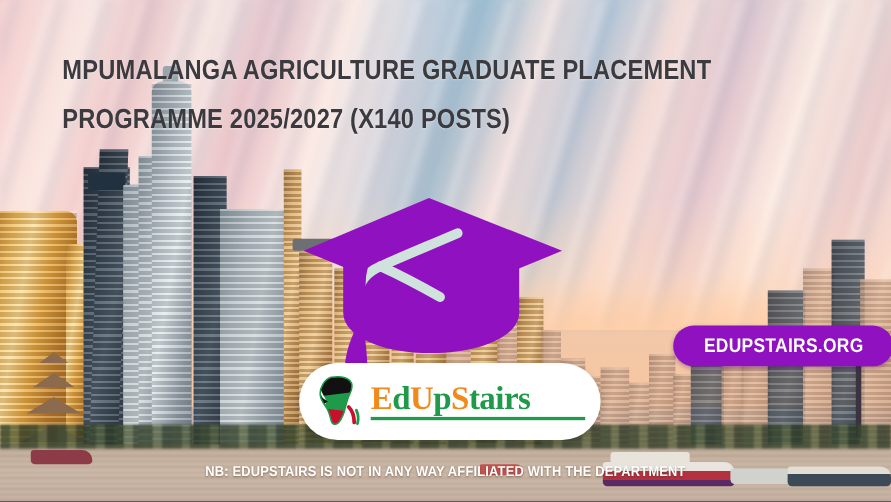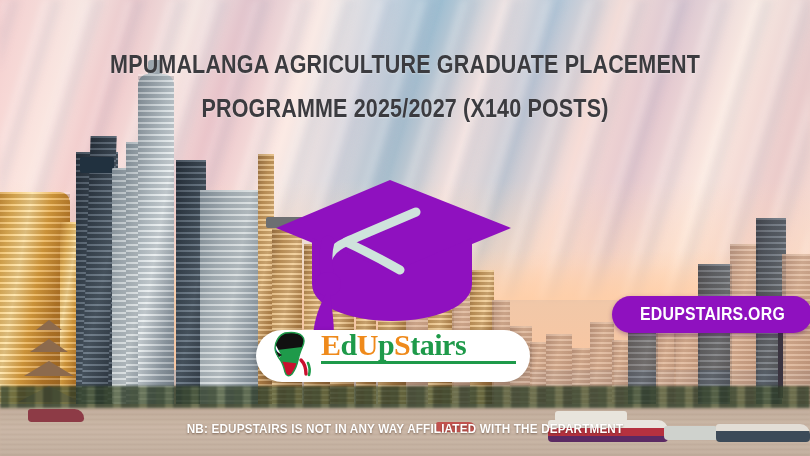--- a/index.html
+++ b/index.html
@@ -108,21 +108,21 @@
   .trees{
     position:absolute; left:0; bottom:48px; width:810px; height:22px;
     background:repeating-linear-gradient(90deg,
       rgba(58,72,48,.85) 0 9px, rgba(84,98,62,.75) 9px 17px, rgba(46,60,40,.8) 17px 26px);
     filter:blur(1.2px);
   }
 
   
   .headline{
     position:absolute; left:0; top:52px; width:810px;
-    text-align:center;
+    text-align:left;
     font-family:"Liberation Sans", sans-serif;
     font-weight:bold;
     color:#3b3b3f;
     letter-spacing:.2px;
     line-height:1;
     text-shadow:0 1px 2px rgba(255,255,255,.35);
   }
   .headline .ln{
     display:block;
     font-size:25px;
@@ -145,25 +145,25 @@
   }
   .brand-badge span{
     color:#ffffff; font-weight:bold; font-size:18px;
     letter-spacing:.3px; transform:scaleX(.88);
     font-family:"Liberation Sans", sans-serif;
     white-space:nowrap;
   }
 
   
   .logo-card{
-    position:absolute; left:256px; top:330px;
-    width:274px; height:52px;
+    position:absolute; left:272px; top:330px;
+    width:274px; height:70px;
     background:#ffffff;
     border-radius:35px;
-    display:flex; align-items:flex-start;
+    display:flex; align-items:center;
     padding:0 14px 0 12px;
     box-shadow:0 2px 6px rgba(0,0,0,.18);
   }
   .logo-map{ width:50px; height:50px; flex:0 0 50px; }
   .logo-text{ flex:1; padding-left:3px; }
   .logo-word{
     font-family:"Liberation Serif", serif;
     font-weight:bold;
     font-size:30px;
     line-height:1.0;

